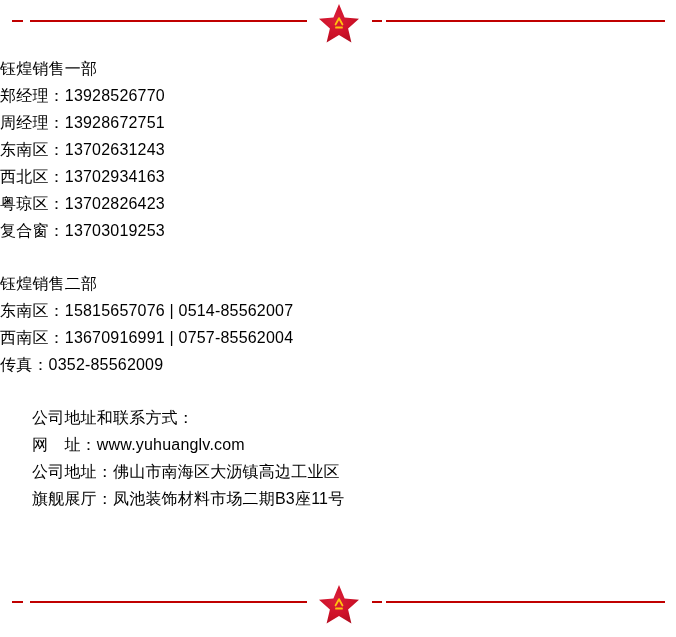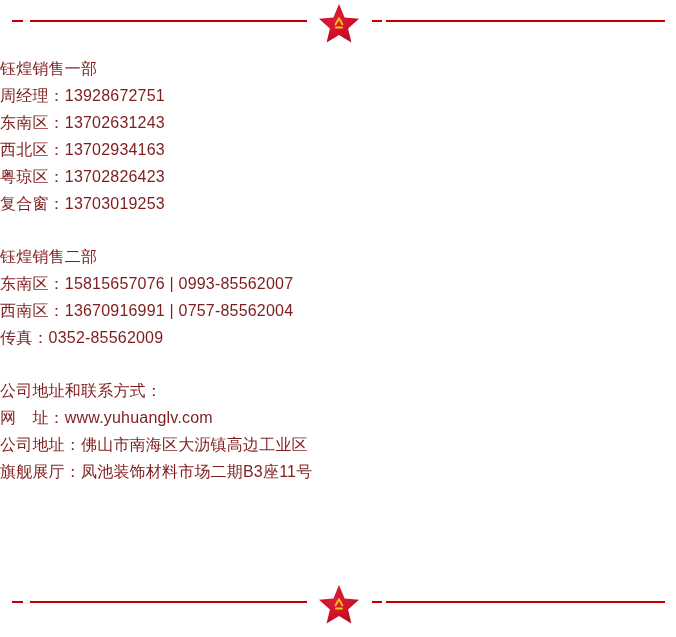--- a/index.html
+++ b/index.html
@@ -52,26 +52,26 @@
   
   .content {
     position: absolute;
     left: 0px;
     top: 55px;
     width: 676px;
   }
   .block {
     margin: 0 0 26px 0;
   }
-  .block:last-child { margin-bottom: 4px; }
+  .block:last-child { margin-bottom: 4px; padding-left: 32px; }
 
   .line {
     font-size: 16px;
     line-height: 27px;
-    color: #7f1d1d;
+    color: #000000;
     white-space: pre;
     letter-spacing: 0.2px;
   }
   .line.heading {
     font-size: 16px;
   }
 </style>
 </head>
 <body>
 
@@ -95,30 +95,31 @@
 
       <rect x="17.2" y="24.6" width="7.6" height="1.9" rx="0.6" fill="#FFC20E"></rect>
     </svg>
   </div>
 </div>
 
 <div class="content">
 
   <div class="block">
     <div class="line heading">钰煌销售一部</div>
+    <div class="line">郑经理：13928526770</div>
     <div class="line">周经理：13928672751</div>
     <div class="line">东南区：13702631243</div>
     <div class="line">西北区：13702934163</div>
     <div class="line">粤琼区：13702826423</div>
     <div class="line">复合窗：13703019253</div>
   </div>
 
   <div class="block">
     <div class="line heading">钰煌销售二部</div>
-    <div class="line">东南区：15815657076 | 0993-85562007</div>
+    <div class="line">东南区：15815657076 | 0514-85562007</div>
     <div class="line">西南区：13670916991 | 0757-85562004</div>
     <div class="line">传真：0352-85562009</div>
   </div>
 
   <div class="block">
     <div class="line heading">公司地址和联系方式：</div>
     <div class="line">网　址：www.yuhuanglv.com</div>
     <div class="line">公司地址：佛山市南海区大沥镇高边工业区</div>
     <div class="line">旗舰展厅：凤池装饰材料市场二期B3座11号</div>
   </div>

